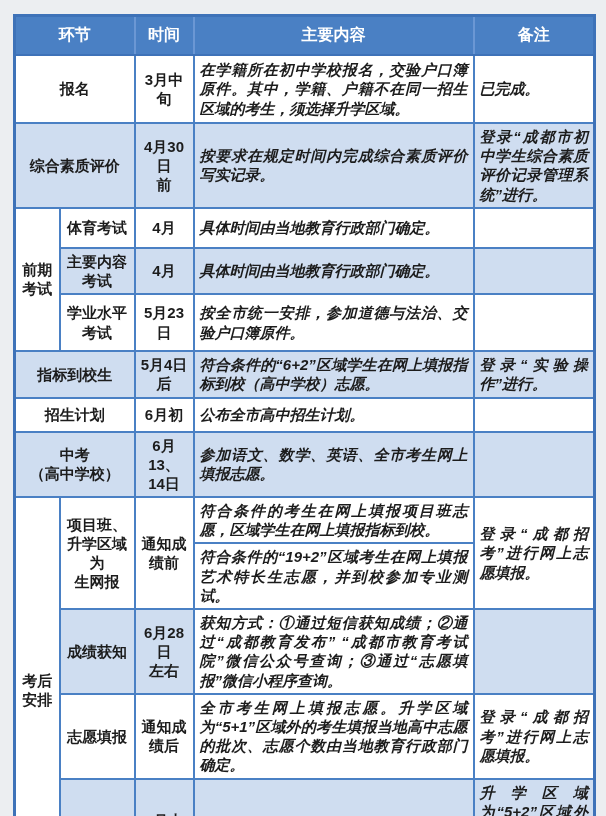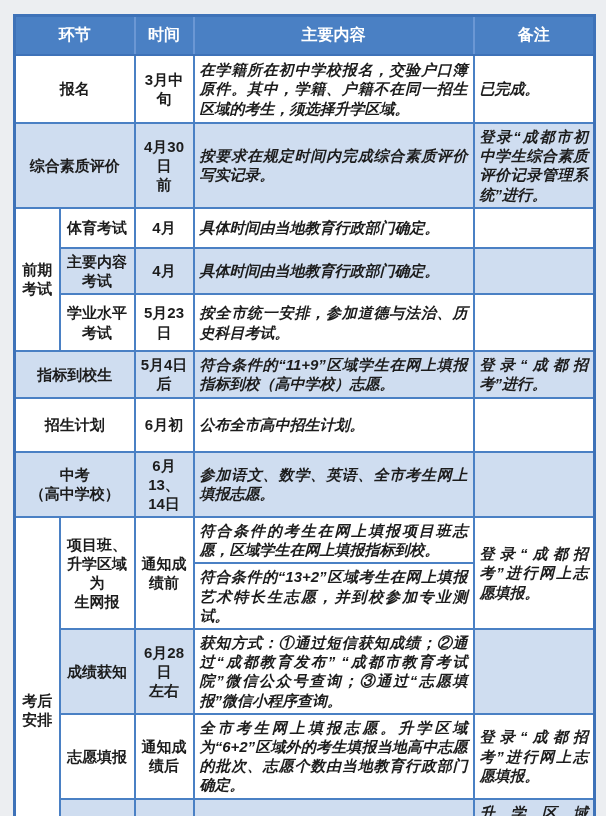--- a/index.html
+++ b/index.html
@@ -95,31 +95,31 @@
       <td class="stage bg-b">主要内容
 考试</td>
       <td class="time bg-b">4月</td>
       <td class="content bg-b">具体时间由当地教育行政部门确定。</td>
       <td class="remark bg-b"></td>
     </tr>
     <tr style="height:57px">
       <td class="stage bg-w">学业水平
 考试</td>
       <td class="time bg-w">5月23日</td>
-      <td class="content bg-w">按全市统一安排，参加道德与法治、历史科目考试。</td>
+      <td class="content bg-w">按全市统一安排，参加道德与法治、交验户口簿原件。</td>
       <td class="remark bg-w"></td>
     </tr>
     <tr style="height:37px">
       <td colspan="2" class="stage bg-b">指标到校生</td>
       <td class="time bg-b">5月4日
 后</td>
-      <td class="content bg-b">符合条件的“11+9”区域学生在网上填报指标到校（高中学校）志愿。</td>
-      <td class="remark bg-b">登录“成都招考”进行。</td>
+      <td class="content bg-b">符合条件的“6+2”区域学生在网上填报指标到校（高中学校）志愿。</td>
+      <td class="remark bg-b">登录“实验操作”进行。</td>
     </tr>
-    <tr style="height:54px">
+    <tr style="height:34px">
       <td colspan="2" class="stage bg-w">招生计划</td>
       <td class="time bg-w">6月初</td>
       <td class="content bg-w">公布全市高中招生计划。</td>
       <td class="remark bg-w"></td>
     </tr>
     <tr style="height:43px">
       <td colspan="2" class="stage bg-b">中考
 （高中学校）</td>
       <td class="time bg-b">6月13、
 14日</td>
@@ -131,34 +131,34 @@
 安排</td>
       <td rowspan="2" class="stage bg-w">项目班、
 升学区域为
 生网报</td>
       <td rowspan="2" class="time bg-w">通知成
 绩前</td>
       <td class="content bg-w">符合条件的考生在网上填报项目班志愿，区域学生在网上填报指标到校。</td>
       <td rowspan="2" class="remark bg-w">登录“成都招考”进行网上志愿填报。</td>
     </tr>
     <tr style="height:50px">
-      <td class="content bg-w">符合条件的“13+2”区域考生在网上填报艺术特长生志愿，并到校参加专业测试。</td>
+      <td class="content bg-w">符合条件的“19+2”区域考生在网上填报艺术特长生志愿，并到校参加专业测试。</td>
     </tr>
     <tr style="height:80px">
       <td class="stage bg-b">成绩获知</td>
       <td class="time bg-b">6月28日
 左右</td>
       <td class="content bg-w">获知方式：①通过短信获知成绩；②通过“成都教育发布” “成都市教育考试院”微信公众号查询；③通过“志愿填报”微信小程序查询。</td>
       <td class="remark bg-b"></td>
     </tr>
     <tr style="height:73px">
       <td class="stage bg-w">志愿填报</td>
       <td class="time bg-w">通知成
 绩后</td>
-      <td class="content bg-w">全市考生网上填报志愿。升学区域为“6+2”区域外的考生填报当地高中志愿的批次、志愿个数由当地教育行政部门确定。</td>
+      <td class="content bg-w">全市考生网上填报志愿。升学区域为“5+1”区域外的考生填报当地高中志愿的批次、志愿个数由当地教育行政部门确定。</td>
       <td class="remark bg-w">登录“成都招考”进行网上志愿填报。</td>
     </tr>
     <tr style="height:90px">
       <td class="stage bg-b">录取报到</td>
       <td class="time bg-b">7月上旬</td>
       <td class="content bg-b">按照录取学校通知办理报到。</td>
       <td class="remark bg-b">升学区域为“5+2”区域外的考生报考当地高中，录取由当地组织。</td>
     </tr>
   </tbody>
 </table>

